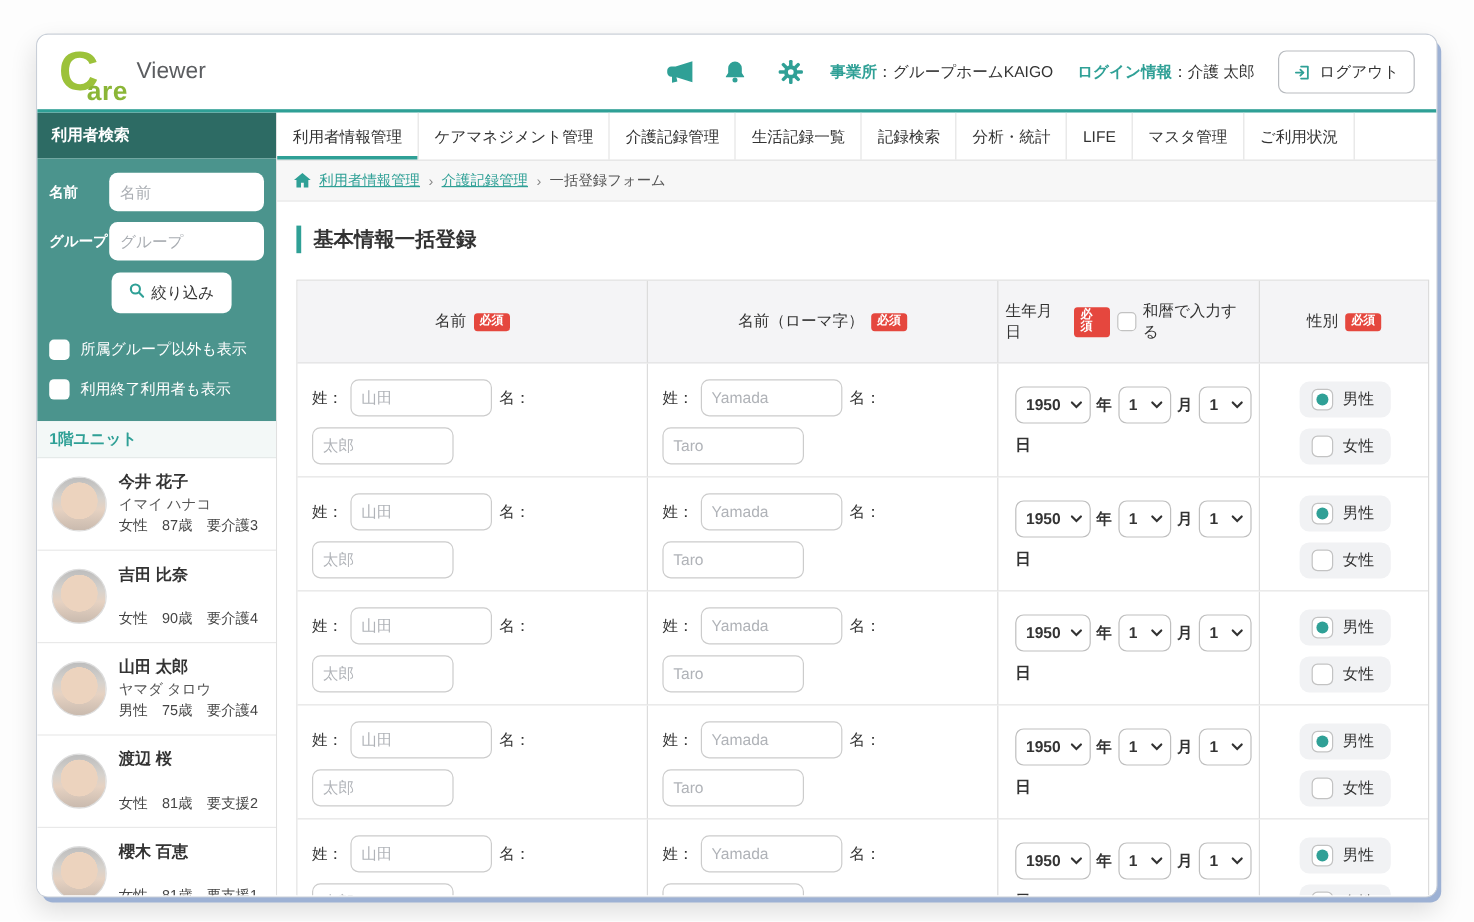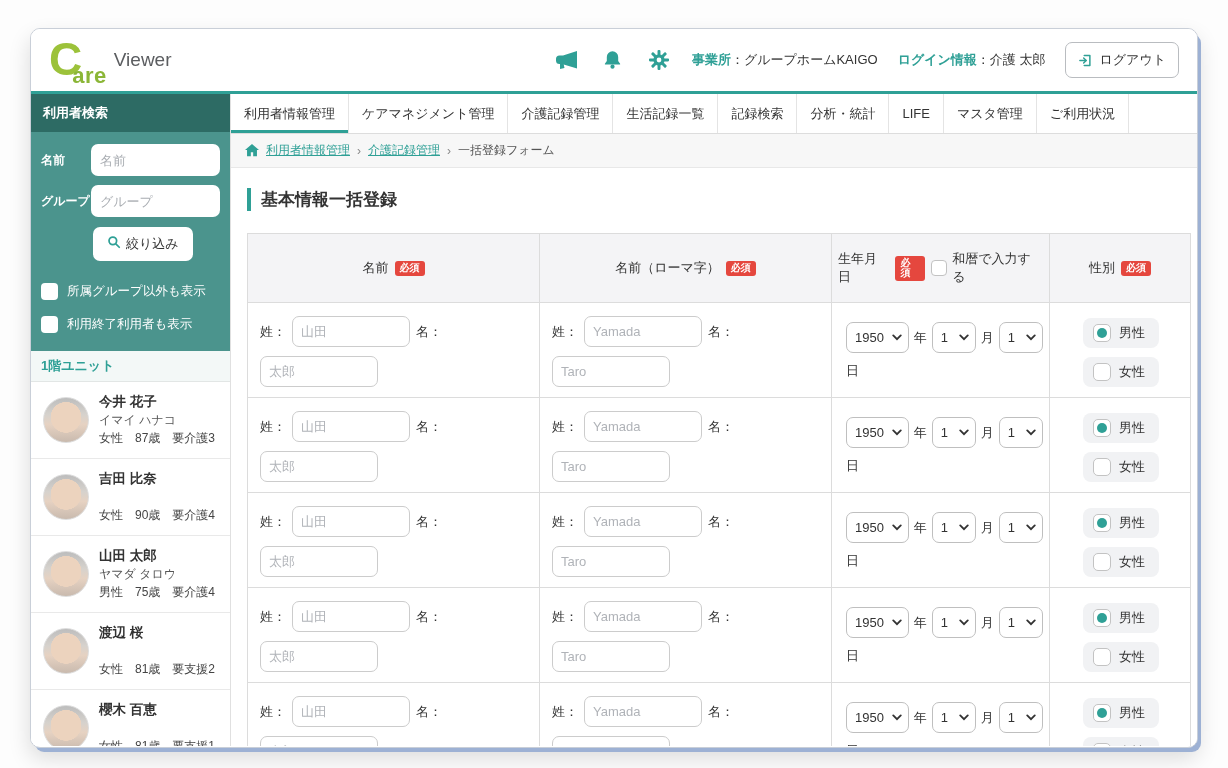--- a/index.html
+++ b/index.html
@@ -72,21 +72,21 @@
   .badge { background:#e5473e; color:#fff; font-size:10px; padding:2.5px 5px; border-radius:3px; line-height:1; font-weight:700; }
   .wareki { display:flex; align-items:center; gap:5px; cursor:pointer; }
   .cb-light { width:16px; height:16px; background:#fff; border:1px solid #c2c2c2; border-radius:4px; flex:none; }
 
   .row { display:flex; border-bottom:1px solid #dcdcdc; min-height:87px; background:#fff; }
   .cell { border-right:1px solid #dcdcdc; padding:13px 10px 10px 12px; }
   .cell:last-child { border-right:none; }
   .name-line { display:flex; align-items:center; gap:6px; margin-bottom:9px; font-size:13px; color:#333; }
   .txt-input { width:118px; height:31px; border:1px solid #ccc; border-radius:7px; padding:0 8px; font-size:13px; font-family:inherit; color:#333; }
   .txt-input::placeholder { color:#b0b3b8; }
-  .date-cell { padding:19px 6px 10px 14px; font-size:13px; color:#333; }
+  .date-cell { padding:19px 6px 10px 14px; font-size:13px; color:#333;font-weight:bold; }
   .date-line { display:flex; align-items:center; gap:5px; flex-wrap:nowrap; }
   .sel { height:31px; border:1px solid #bfbfbf; border-radius:7px; background:#fff; display:inline-flex; align-items:center;
     justify-content:space-between; padding:0 6px 0 8px; gap:5px; cursor:pointer; color:#333; }
   .sel-y { width:64px; } .sel-s { width:45px; }
   .date-day { margin-top:9px; }
   .gender-cell { display:flex; flex-direction:column; gap:9px; align-items:center; padding-top:15px; }
   .pill { background:#f1f2f4; border-radius:8px; padding:6px 10px; display:flex; gap:8px; align-items:center;
     font-size:13px; color:#333; width:76px; cursor:pointer; }
   .radio { width:18px; height:18px; background:#fff; border:1px solid #c3c3c3; border-radius:5px; position:relative; flex:none; }
   .radio.checked::after { content:""; position:absolute; inset:3px; border-radius:50%; background:#2fa096; }

